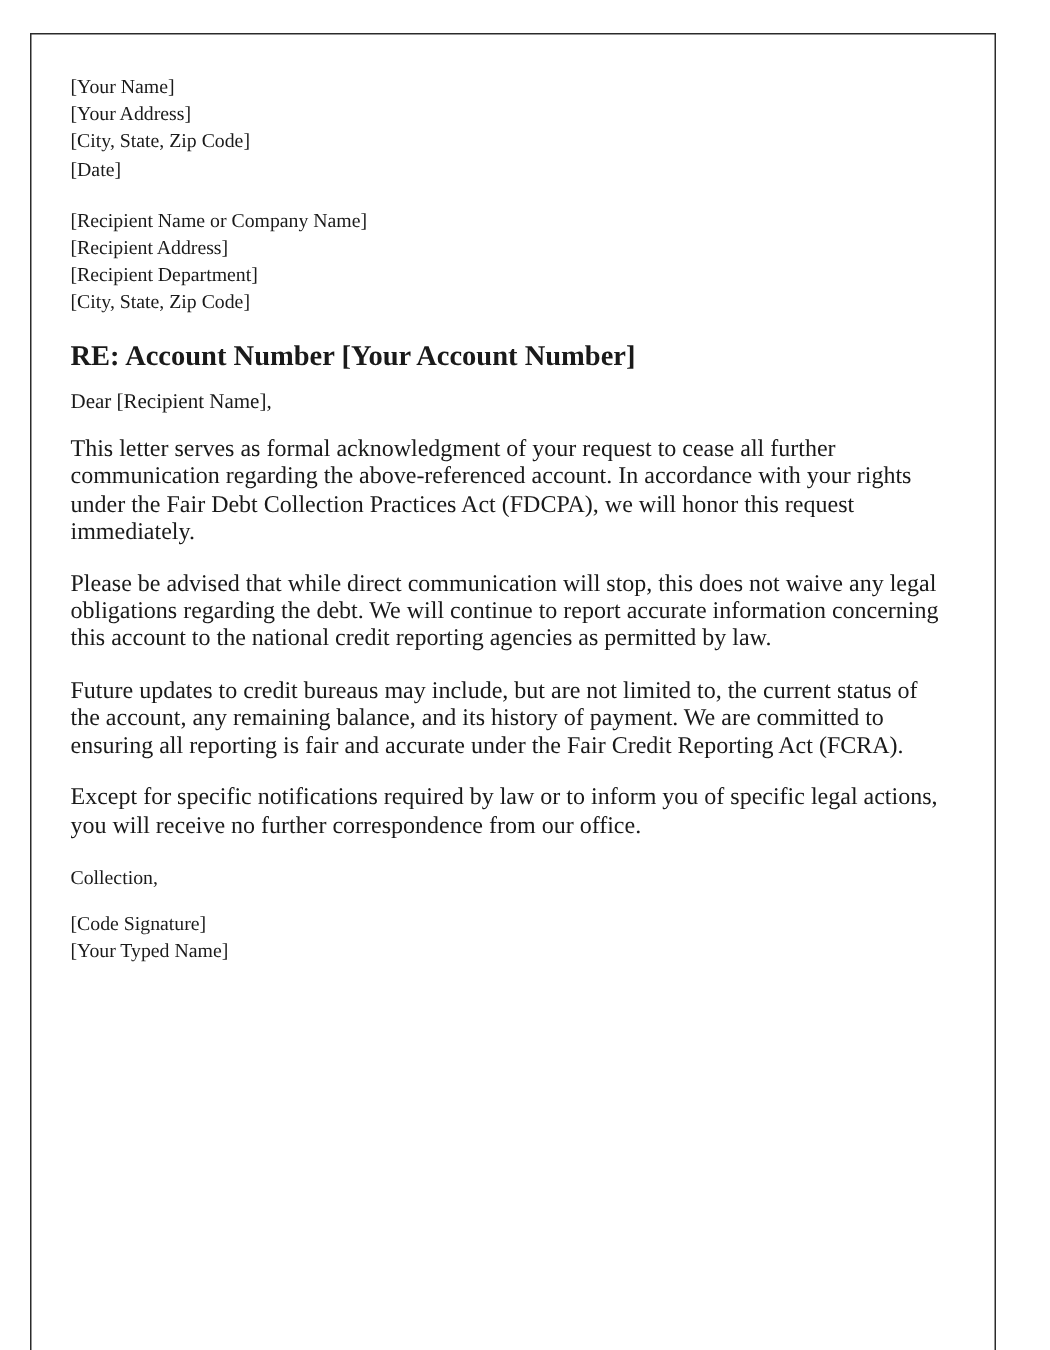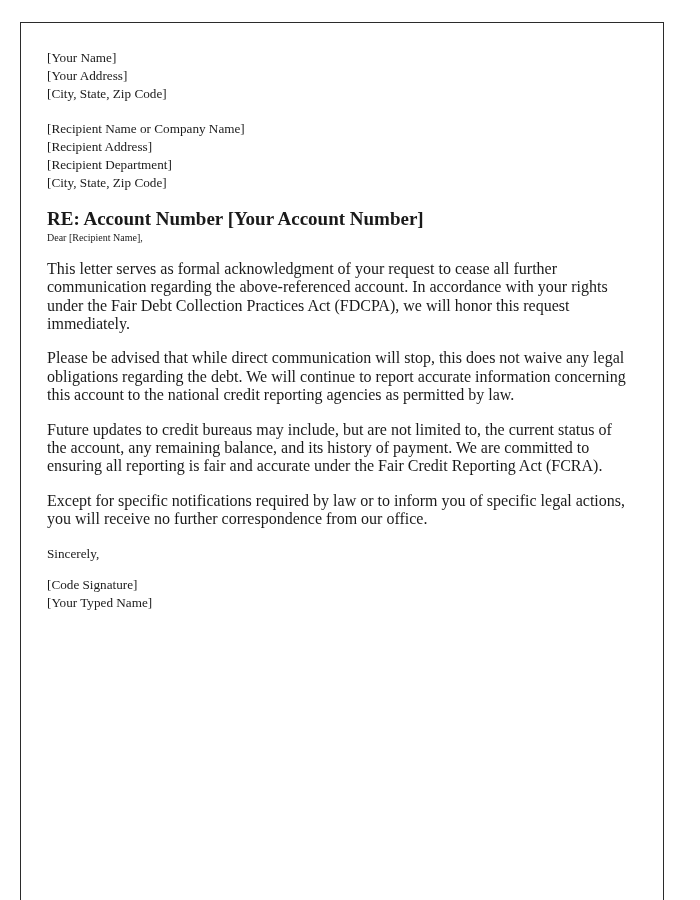--- a/index.html
+++ b/index.html
@@ -39,22 +39,23 @@
     margin-bottom: 16px;
   }
   .subject-line {
     font-size: 19px;
     line-height: 18.2px;
     font-weight: bold;
     margin-top: 16px;
     margin-bottom: 0;
   }
   .salutation {
-    font-size: 10px;
+    font-size: 14px;
     line-height: 18.2px;
+    margin-top: 13px;
   }
   .para {
     font-size: 16px;
     line-height: 18.4px;
     margin-top: 13px;
     text-align: left;
   }
   .closing {
     font-size: 13.2px;
     line-height: 18.2px;
@@ -67,39 +68,40 @@
 </head>
 <body>
 
 <div class="page-sheet">
   <div class="letter-body">
 
     <div class="address-block sender">
       <div class="line">[Your Name]</div>
       <div class="line">[Your Address]</div>
       <div class="line">[City, State, Zip Code]</div>
+      <div class="line">[Date]</div>
     </div>
 
     <div class="address-block recipient">
       <div class="line">[Recipient Name or Company Name]</div>
       <div class="line">[Recipient Address]</div>
       <div class="line">[Recipient Department]</div>
       <div class="line">[City, State, Zip Code]</div>
     </div>
 
     <div class="subject-line">RE: Account Number [Your Account Number]</div>
 
     <div class="salutation">Dear [Recipient Name],</div>
 
     <p class="para">This letter serves as formal acknowledgment of your request to cease all further communication regarding the above-referenced account. In accordance with your rights under the Fair Debt Collection Practices Act (FDCPA), we will honor this request immediately.</p>
     <p class="para">Please be advised that while direct communication will stop, this does not waive any legal obligations regarding the debt. We will continue to report accurate information concerning this account to the national credit reporting agencies as permitted by law.</p>
     <p class="para">Future updates to credit bureaus may include, but are not limited to, the current status of the account, any remaining balance, and its history of payment. We are committed to ensuring all reporting is fair and accurate under the Fair Credit Reporting Act (FCRA).</p>
     <p class="para">Except for specific notifications required by law or to inform you of specific legal actions, you will receive no further correspondence from our office.</p>
 
-    <div class="closing">Sincerely,</div>
+    <div class="closing">Collection,</div>
 
     <div class="signature-block">
       <div class="line">[Code Signature]</div>
       <div class="line">[Your Typed Name]</div>
     </div>
 
   </div>
 </div>
 
 </body></html>

